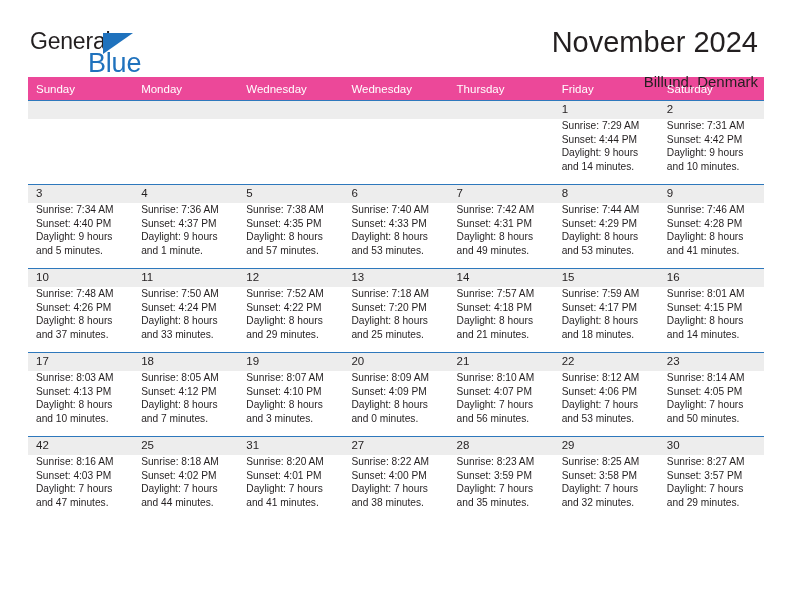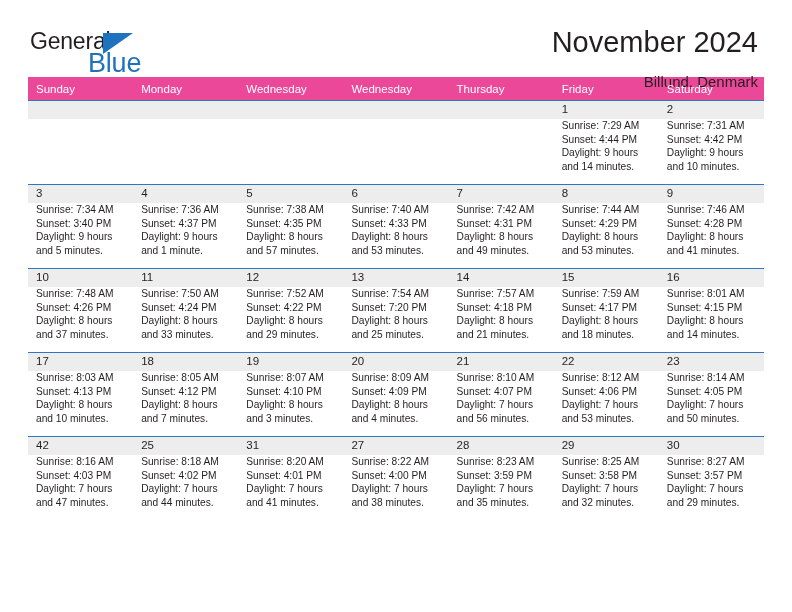--- a/index.html
+++ b/index.html
@@ -191,21 +191,21 @@
               <div>Daylight: 9 hours</div>
               <div>and 10 minutes.</div>
             </div>
           </td>
         </tr>
         <tr class="week-row">
           <td>
             <div class="daynum-band">3</div>
             <div class="cell-body">
               <div>Sunrise: 7:34 AM</div>
-              <div>Sunset: 3:40 PM</div>
+              <div>Sunset: 4:40 PM</div>
               <div>Daylight: 9 hours</div>
               <div>and 5 minutes.</div>
             </div>
           </td>
           <td>
             <div class="daynum-band">4</div>
             <div class="cell-body">
               <div>Sunrise: 7:36 AM</div>
               <div>Sunset: 4:37 PM</div>
               <div>Daylight: 9 hours</div>
@@ -282,21 +282,21 @@
             <div class="cell-body">
               <div>Sunrise: 7:52 AM</div>
               <div>Sunset: 4:22 PM</div>
               <div>Daylight: 8 hours</div>
               <div>and 29 minutes.</div>
             </div>
           </td>
           <td>
             <div class="daynum-band">13</div>
             <div class="cell-body">
-              <div>Sunrise: 7:54 AM</div>
+              <div>Sunrise: 7:18 AM</div>
               <div>Sunset: 7:20 PM</div>
               <div>Daylight: 8 hours</div>
               <div>and 25 minutes.</div>
             </div>
           </td>
           <td>
             <div class="daynum-band">14</div>
             <div class="cell-body">
               <div>Sunrise: 7:57 AM</div>
               <div>Sunset: 4:18 PM</div>
@@ -350,21 +350,21 @@
               <div>Daylight: 8 hours</div>
               <div>and 3 minutes.</div>
             </div>
           </td>
           <td>
             <div class="daynum-band">20</div>
             <div class="cell-body">
               <div>Sunrise: 8:09 AM</div>
               <div>Sunset: 4:09 PM</div>
               <div>Daylight: 8 hours</div>
-              <div>and 4 minutes.</div>
+              <div>and 0 minutes.</div>
             </div>
           </td>
           <td>
             <div class="daynum-band">21</div>
             <div class="cell-body">
               <div>Sunrise: 8:10 AM</div>
               <div>Sunset: 4:07 PM</div>
               <div>Daylight: 7 hours</div>
               <div>and 56 minutes.</div>
             </div>

